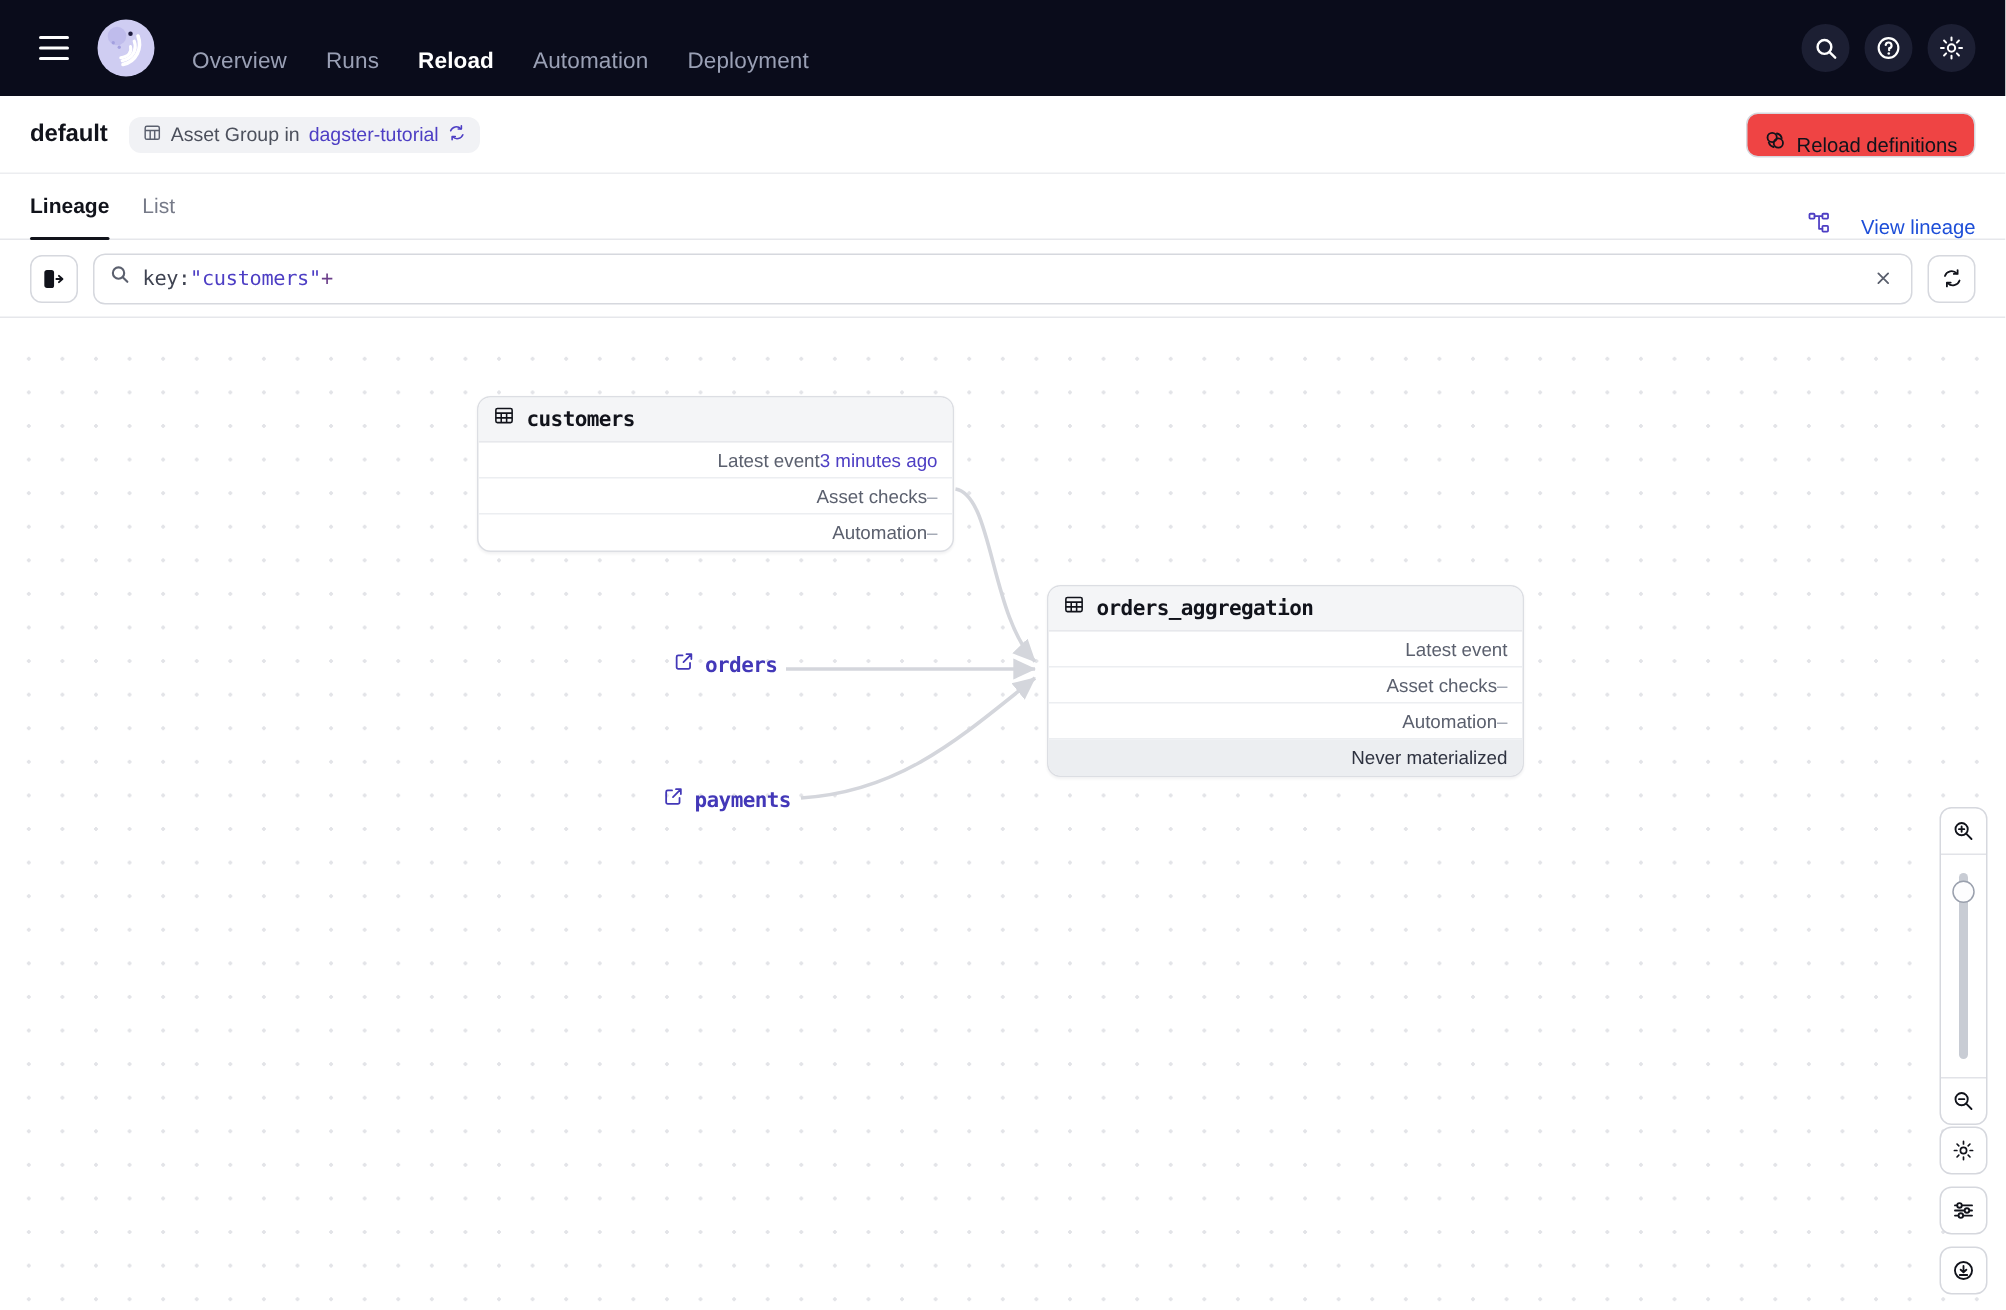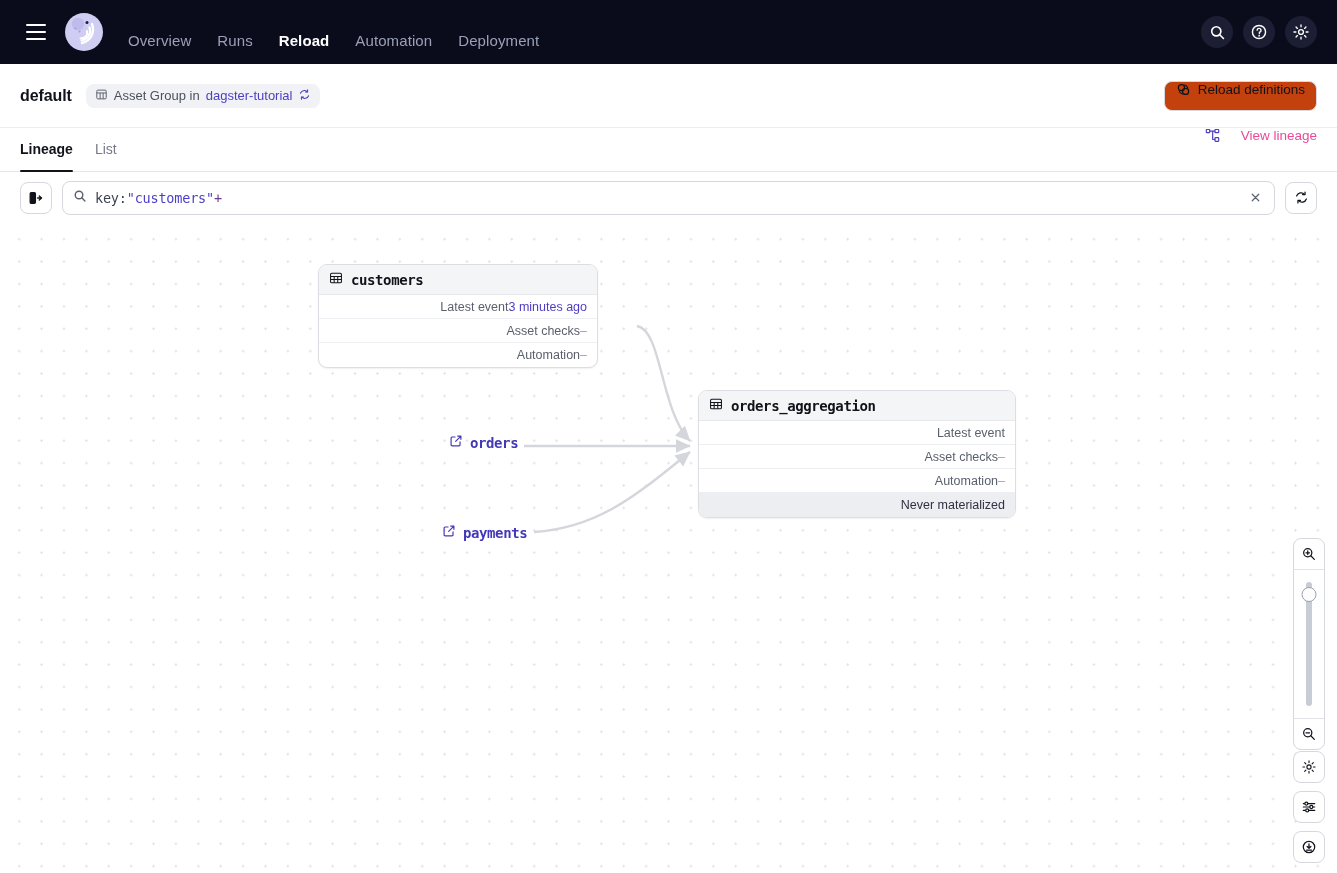--- a/index.html
+++ b/index.html
@@ -33,54 +33,54 @@
   .navlink.active { color: #ffffff; font-weight: 700; }
   .nav-right { margin-left: auto; display: flex; align-items: center; gap: 10px; padding-right: 4px; }
   .navbtn {
     width: 32px; height: 32px; border-radius: 50%;
     background: #1c1f33; display: flex; align-items: center; justify-content: center;
     cursor: pointer;
   }
 
   
   .pagehead {
-    height: 64px; background: #ffffff; border-bottom: 1px solid #ecedf0;
+    height: 52px; background: #ffffff; border-bottom: 1px solid #ecedf0;
     display: flex; align-items: center; padding: 0 20px;
   }
   .pagetitle { font-size: 16px; font-weight: 700; color: #11131b; letter-spacing: -.1px; }
   .grouppill {
     margin-left: 14px; height: 24px; border-radius: 8px; background: #f1f2f5;
     display: flex; align-items: center; gap: 6px; padding: 0 9px;
     font-size: 13px; color: #4c505c; cursor: pointer; white-space: nowrap;
   }
   .grouppill .gp-link { color: #4d3ec4; }
   .reloadbtn {
     margin-left: auto; height: 30px; border: 1px solid #d6d8de; border-radius: 8px;
-    background: #c2410c; display: flex; align-items: flex-start; gap: 7px;
+    background: #ef4444; display: flex; align-items: flex-end; gap: 7px;
     padding: 0 11px; font-size: 13.5px; color: #11131b; cursor: pointer; white-space: nowrap;
   }
 
   
   .tabsrow {
     height: 44px; background: #fff; border-bottom: 1px solid #e6e7eb;
     display: flex; align-items: stretch; padding: 0 20px; position: relative;
   }
   .tabs { display: flex; align-items: stretch; gap: 22px; }
   .tab {
     display: flex; align-items: center; font-size: 14px; color: #767a88;
     cursor: pointer; position: relative; padding-bottom: 2px;
   }
   .tab.active { color: #11131b; font-weight: 700; }
   .tab.active::after {
     content: ""; position: absolute; left: 0; right: 0; bottom: -1px;
     height: 2.5px; background: #11131b; border-radius: 2px;
   }
   .viewlineage {
-    margin-left: auto; display: flex; align-items: flex-start; gap: 21px;
-    font-size: 13.5px; color: #ec4899; cursor: pointer; white-space: nowrap;
+    margin-left: auto; display: flex; align-items: flex-end; gap: 21px;
+    font-size: 13.5px; color: #1d4ed8; cursor: pointer; white-space: nowrap;
   }
 
   
   .toolbar {
     height: 52px; background: #fff; border-bottom: 1px solid #e6e7eb;
     display: flex; align-items: center; padding: 0 20px; gap: 10px;
   }
   .sqbtn {
     width: 32px; height: 32px; border: 1px solid #d6d8de; border-radius: 8px;
     background: #fff; display: flex; align-items: center; justify-content: center;
@@ -327,21 +327,21 @@
         </marker>
       </defs>
 
       <path d="M637,106 C662,110 660,190 690,221" stroke="#d4d6dc" stroke-width="2.4" fill="none" marker-end="url(#arrow)"></path>
 
       <path d="M524,226 L690,226" stroke="#d4d6dc" stroke-width="2.4" fill="none" marker-end="url(#arrow)"></path>
 
       <path d="M534,312 C600,308 640,272 690,232" stroke="#d4d6dc" stroke-width="2.4" fill="none" marker-end="url(#arrow)"></path>
     </svg>
 
-    <div class="node" style="left:318px; top:44px; width:280px;">
+    <div class="node" style="left:318px; top:44px; width:318px;">
       <div class="node-head">
         <span>
           <svg width="14" height="14" viewBox="0 0 16 16" fill="none" stroke="#11131b" stroke-width="1.2">
             <rect x="1.8" y="2.6" width="12.4" height="10.8" rx="1.2"></rect>
             <path d="M1.8 6.2h12.4M1.8 9.8h12.4M5.9 6.2v7.2M10 6.2v7.2"></path>
           </svg>
         </span>
         <span class="node-name">customers</span>
       </div>
       <div class="node-row">

